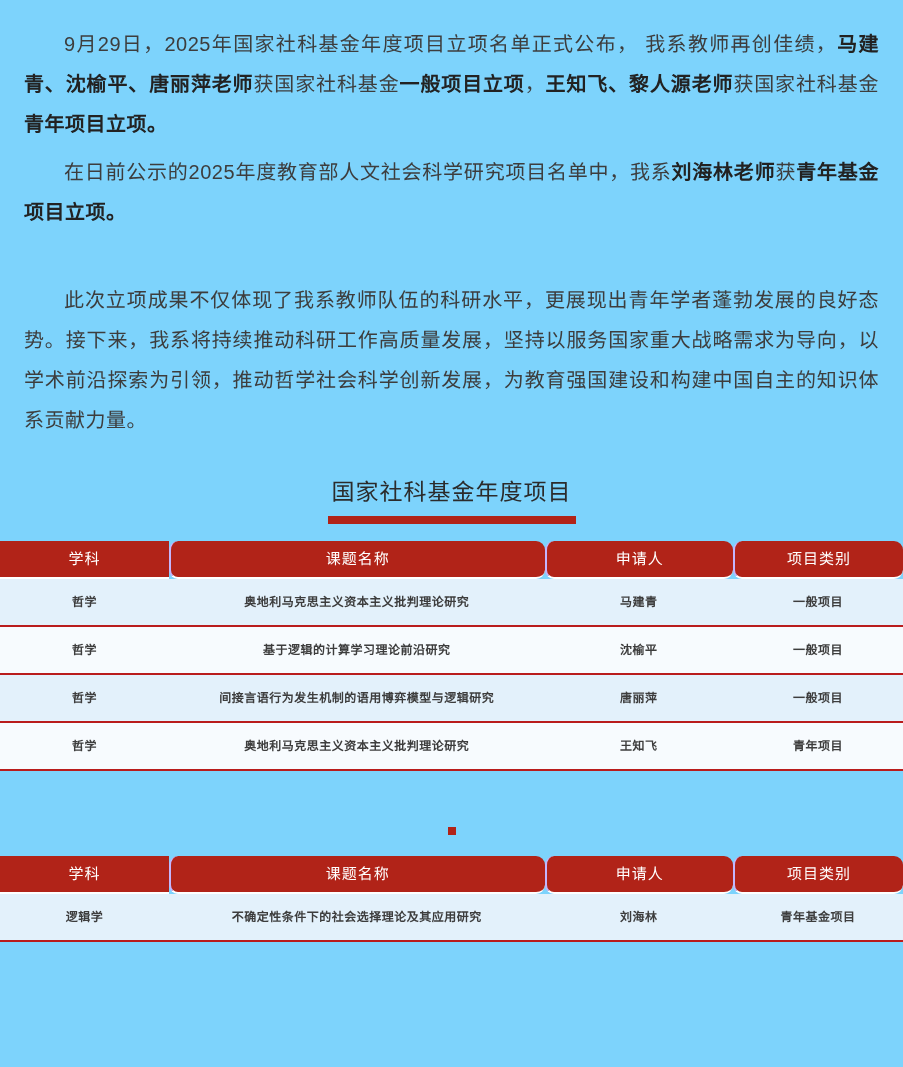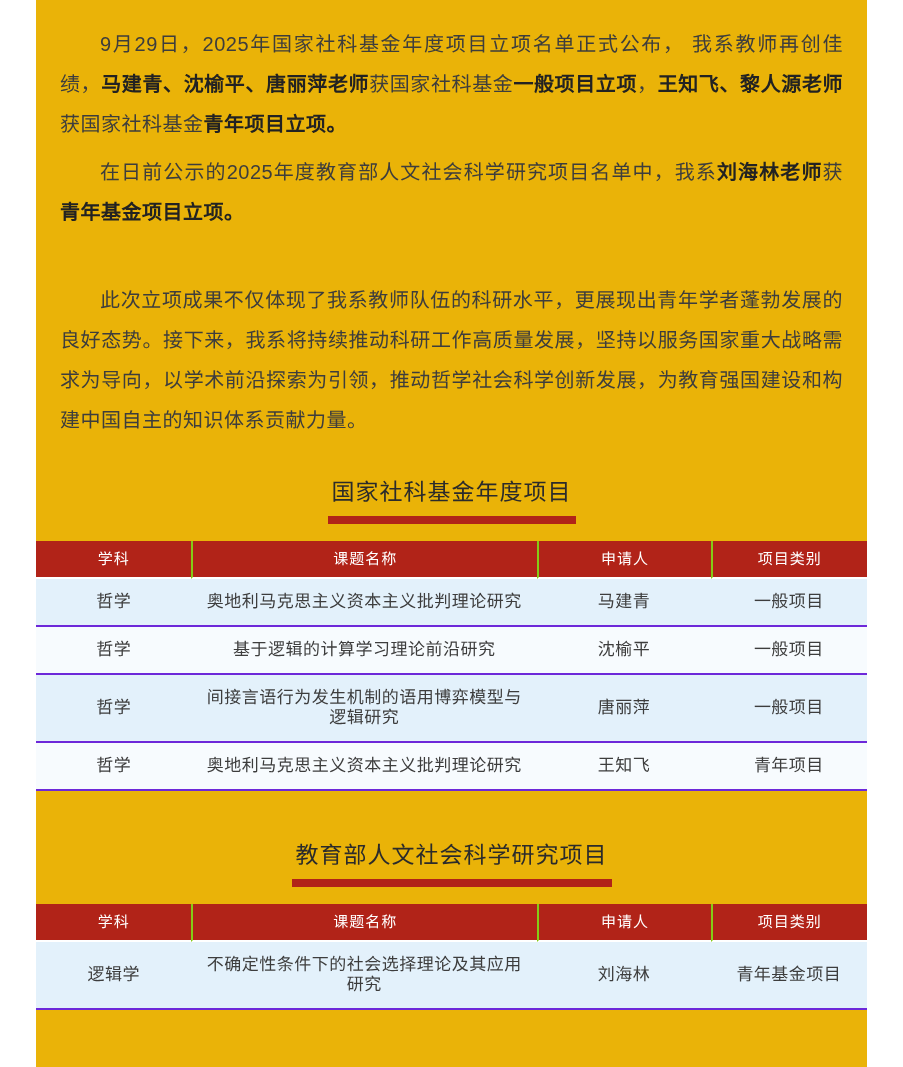--- a/index.html
+++ b/index.html
@@ -9,24 +9,24 @@
     --body_text: #3d3d3d;
     --header_text: #ffffff;
     --title_text: #2b2b2b;
   }
   * { margin: 0; padding: 0; box-sizing: border-box; }
   html, body {
     background: #ffffff;
     font-family: "Liberation Sans", "DejaVu Sans", sans-serif;
   }
   .page {
-    width: 831px;
+    width: 903px;
     min-height: 1067px;
     margin: 0 auto;
-    background: #eab308;
+    background: #7dd3fc;
     padding-top: 24px;
   }
   .article {
     padding: 0 24px;
     color: var(--body_text);
     font-size: 20px;
     line-height: 40px;
     letter-spacing: 0.5px;
   }
   .article p {
@@ -68,30 +68,32 @@
     background: var(--accent);
     color: var(--header_text);
     font-size: 15px;
     font-weight: 400;
     padding: 8px 6px;
     line-height: 20px;
     border-bottom: 2px solid #ffffff;
     letter-spacing: 1px;
   }
   table.projects th + th {
-    border-left: 2px solid #84cc16;
+    border-left: 2px solid #c4b5fd;
+    border-radius: 9px;
   }
   table.projects td {
-    font-size: 17px;
+    font-size: 12px;
     color: var(--body_text);
     text-align: center;
     padding: 13px 12px;
     line-height: 20px;
-    border-bottom: 2px solid #6d28d9;
+    border-bottom: 2px solid #b91c1c;
     letter-spacing: 0.5px;
+    font-weight: bold;
   }
   table.projects tbody tr:nth-child(odd)  { background: var(--row_alt); }
   table.projects tbody tr:nth-child(even) { background: var(--row_main); }
   .col-subject  { width: 18.7%; }
   .col-topic    { width: 41.6%; }
   .col-applicant{ width: 20.9%; }
   .col-category { width: 18.8%; }
   .bottom-space { height: 24px; }
 </style>
 </head>
@@ -154,21 +156,20 @@
         <td>哲学</td>
         <td>奥地利马克思主义资本主义批判理论研究</td>
         <td>王知飞</td>
         <td>青年项目</td>
       </tr>
     </tbody>
   </table>
 
   <div class="sec-head sec-head-2">
     <div class="sec-title-wrap">
-      <div class="sec-title">教育部人文社会科学研究项目</div>
       <div class="sec-bar"></div>
     </div>
   </div>
 
   <table class="projects">
     <colgroup>
       <col class="col-subject">
         <col class="col-topic">
         <col class="col-applicant">
         <col class="col-category">

